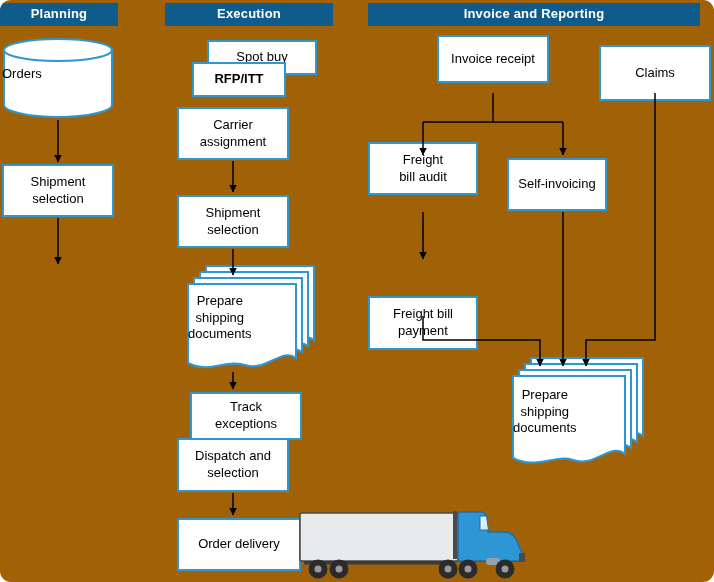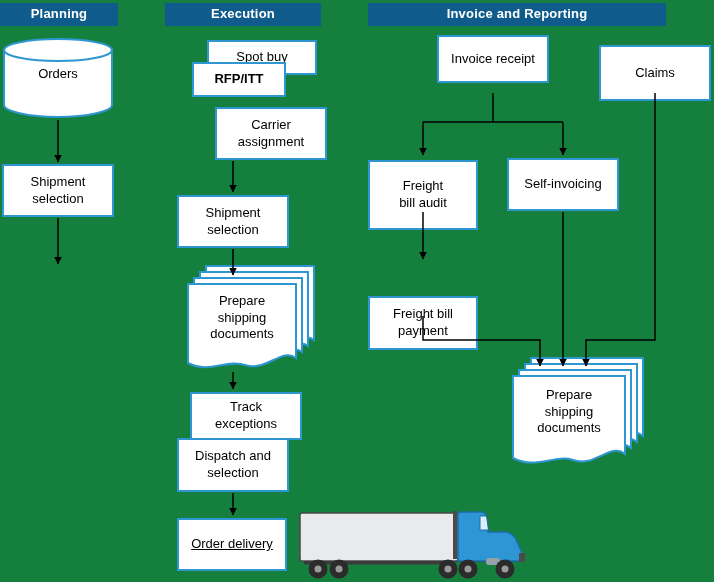--- a/index.html
+++ b/index.html
@@ -1,51 +1,51 @@
 <!DOCTYPE html>
 <html style="--header-bg: #0f5c8c; --header-text: #ffffff; --box-border: #2e96d1; --box-fill: #ffffff; --connector: #000000; --truck-cab: #2f96d5; --truck-trailer: #e9eaeb;"><head>
 <meta charset="utf-8">
 <title>Logistics Process Diagram</title>
 <style>
   * { box-sizing: border-box; }
   html, body { margin: 0; padding: 0; background: #fff; }
   #canvas {
-    position: relative; width: 714px; height: 582px; background: #15803d;
-    font-family: "Liberation Sans", sans-serif; color: #000; overflow: hidden;
+    position: relative; width: 714px; height: 582px; background: #a16207;
+    font-family: "Liberation Sans", sans-serif; color: #000; overflow: hidden; border-radius: 11px;
   }
   .hdr {
     position: absolute; height: 23px; top: 3px;
     background: var(--header-bg, #0f5c8c); color: var(--header-text, #ffffff);
     font-weight: bold; font-size: 13.5px; display: flex; align-items: center; justify-content: center;
     letter-spacing: .2px;
   }
   .box {
     position: absolute; background: var(--box-fill, #ffffff);
     border: 2px solid var(--box-border, #2e96d1);
     display: flex; align-items: center; justify-content: center;
   }
-  .labelbox { position: absolute; display: flex; align-items: center; justify-content: center; }
+  .labelbox { position: absolute; display: flex; align-items: center; }
   .lbl { font-size: 13px; line-height: 1.28; text-align: center; white-space: pre-line; }
   svg.abs { position: absolute; }
   #overlay { position: absolute; left: 0; top: 0; pointer-events: none; }
   .conn { fill: none; stroke: var(--connector, #000000); stroke-width: 1.5; }
   .doc, .cyl { fill: var(--box-fill, #ffffff); stroke: var(--box-border, #2e96d1); stroke-width: 2; }
 </style>
 </head>
 <body>
 
 <div id="canvas">
 
   <div class="hdr" style="left:0; width:118px;">
     <span class="lbl">Planning</span>
   </div>
-  <div class="hdr" style="left:165px; width:156px;">
+  <div class="hdr" style="left:165px; width:168px;">
     <span class="lbl">Execution</span>
   </div>
-  <div class="hdr" style="left:368px; width:298px;">
+  <div class="hdr" style="left:368px; width:332px;">
     <span class="lbl">Invoice and Reporting</span>
   </div>
 
   <svg class="abs" style="left:2px; top:36px;" width="112" height="84" viewBox="0 0 112 84">
     <path class="cyl" d="M2,14 V69 C2,75 26,81 56,81 C86,81 110,75 110,69 V14 Z"></path>
     <ellipse class="cyl" cx="56" cy="14" rx="54" ry="11"></ellipse>
   </svg>
   <div class="labelbox" style="left:2px; top:44px; width:112px; height:60px;">
     <span class="lbl">Orders</span>
   </div>
@@ -55,21 +55,21 @@
 selection</span>
   </div>
 
 
   <div class="box" style="left:207px; top:40px; width:110px; height:35px;">
     <span class="lbl">Spot buy</span>
   </div>
   <div class="box" style="left:192px; top:62px; width:94px; height:35px;font-weight:bold;">
     <span class="lbl">RFP/ITT</span>
   </div>
-  <div class="box" style="left:177px; top:107px; width:112px; height:53px;margin-left:38px;">
+  <div class="box" style="left:177px; top:107px; width:112px; height:53px;">
     <span class="lbl">Carrier
 assignment</span>
   </div>
 
   <div class="box" style="left:177px; top:195px; width:112px; height:53px;">
     <span class="lbl">Shipment
 selection</span>
   </div>
 
   <svg class="abs" style="left:186px; top:264px;" width="132" height="112" viewBox="0 0 132 112">
@@ -89,21 +89,21 @@
 
   <div class="box" style="left:190px; top:392px; width:112px; height:48px;">
     <span class="lbl">Track
 exceptions</span>
   </div>
   <div class="box" style="left:177px; top:438px; width:112px; height:54px;">
     <span class="lbl">Dispatch and
 selection</span>
   </div>
 
-  <div class="box" style="left:177px; top:518px; width:110px; height:53px;text-decoration:underline;">
+  <div class="box" style="left:177px; top:518px; width:124px; height:53px;">
     <span class="lbl">Order delivery</span>
   </div>
 
   <svg class="abs" style="left:298px; top:503px;" width="228" height="79" viewBox="0 0 228 79">
     <rect x="157" y="53" width="64" height="6" fill="#3b3b3b"></rect>
     <rect x="2" y="10" width="158" height="48" rx="2" fill="var(--truck-trailer, #e9eaeb)" stroke="#4a4a4a" stroke-width="1.5"></rect>
     <rect x="6" y="58" width="150" height="3.5" fill="#3b3b3b"></rect>
     <rect x="155" y="8" width="4" height="48" fill="#4a4a4a"></rect>
     <path d="M160,58 V12 Q160,9 163,9 H183 Q187,9 188,13 L190,29 H206 Q216,29 220,41 L225,52 Q226,54 226,56 V58 Z" fill="var(--truck-cab, #2f96d5)" stroke="#1b6fa8" stroke-width="1.5"></path>
     <path d="M182,13 H188.5 L190.5,27 H182 Z" fill="#ddeefb" stroke="#1b6fa8" stroke-width="1"></path>
@@ -122,25 +122,25 @@
         <circle cx="207" cy="66" r="3.5" fill="#9b9b9b"></circle>
     </g>
   </svg>
 
   <div class="box" style="left:437px; top:35px; width:112px; height:48px;">
     <span class="lbl">Invoice receipt</span>
   </div>
   <div class="box" style="left:599px; top:45px; width:112px; height:56px;">
     <span class="lbl">Claims</span>
   </div>
-  <div class="box" style="left:368px; top:160px; width:110px; height:70px;">
+  <div class="box" style="left:368px; top:142px; width:110px; height:53px;">
     <span class="lbl">Freight
 bill audit</span>
   </div>
-  <div class="box" style="left:507px; top:158px; width:112px; height:53px;">
+  <div class="box" style="left:507px; top:158px; width:100px; height:53px;">
     <span class="lbl">Self-invoicing</span>
   </div>
   <div class="box" style="left:368px; top:262px; width:110px; height:54px;margin-top:34px;">
     <span class="lbl">Freight bill
 payment</span>
   </div>
 
   <svg class="abs" style="left:511px; top:356px;" width="136" height="118" viewBox="0 0 136 118">
     <defs>
       <path id="docB" d="M0,0 H112 V78 C97,66 82,92 60,84 C42,78 23,94 0,82 Z"></path>

